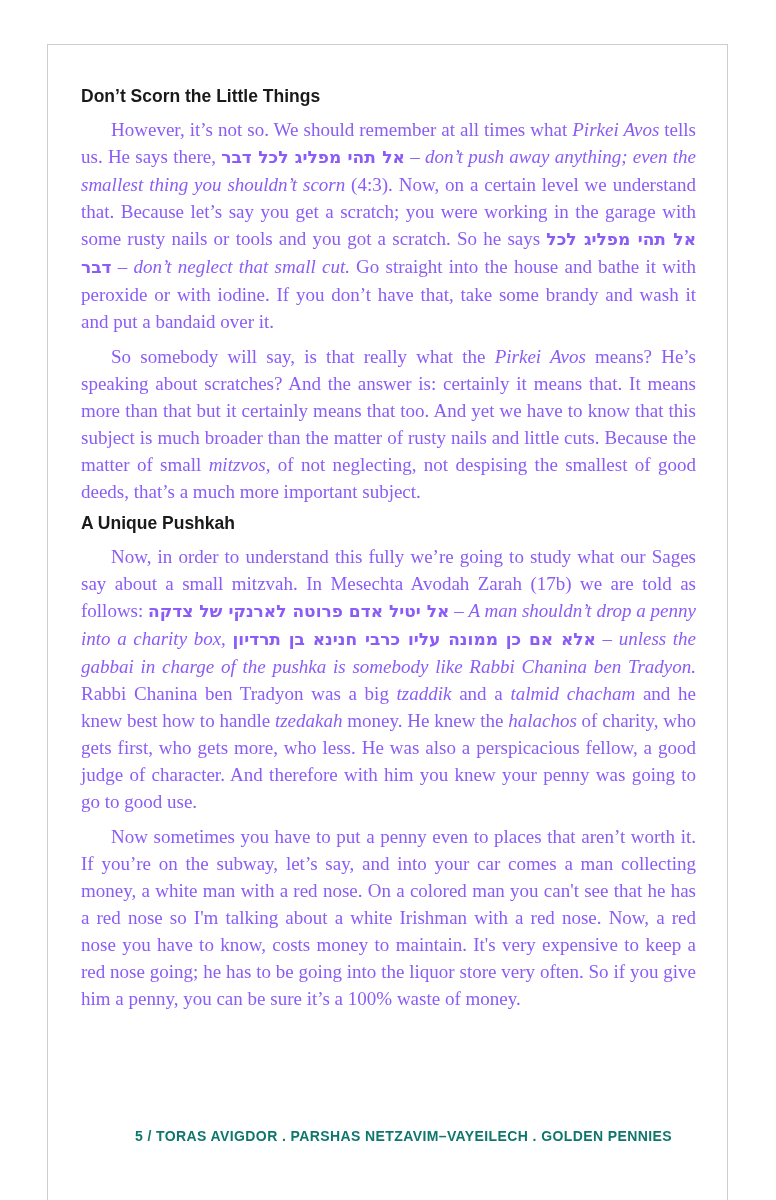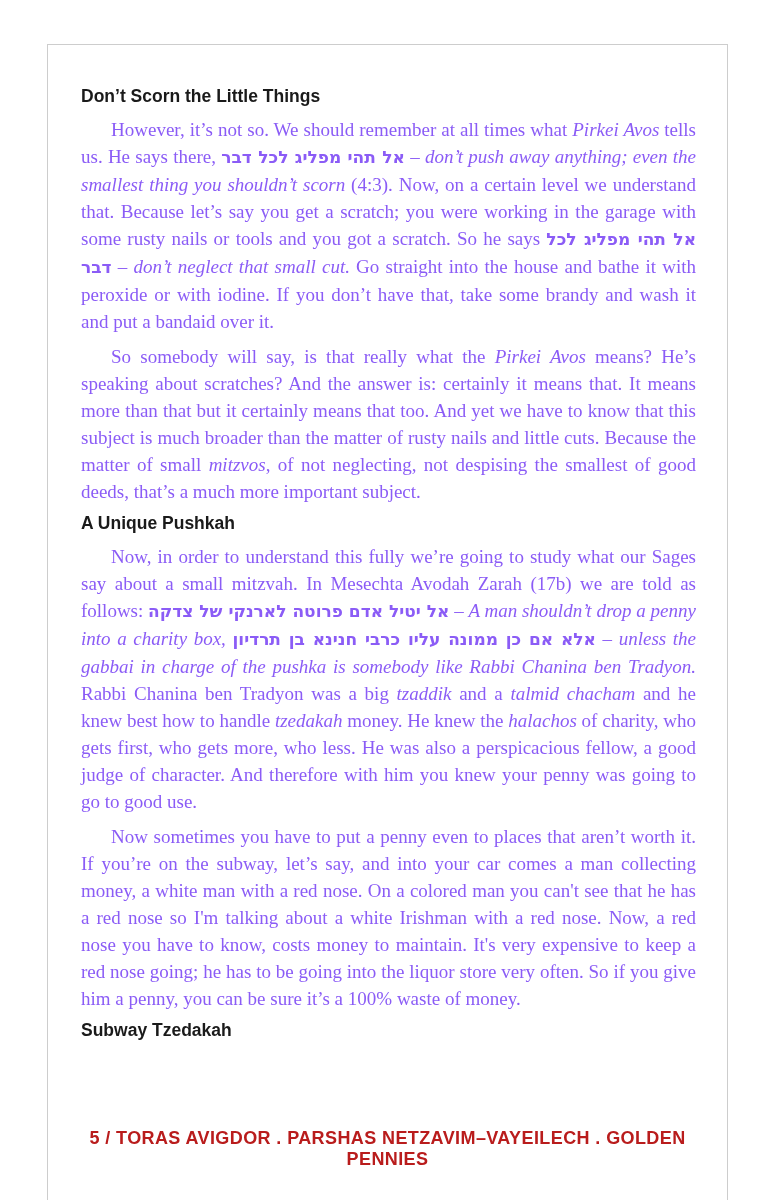--- a/index.html
+++ b/index.html
@@ -39,45 +39,44 @@
   }
   .seg-italic { font-style: italic; }
   .seg-hebrew {
     font-family: "DejaVu Serif", "DejaVu Sans", serif;
     font-weight: bold;
     font-size: 17px;
     unicode-bidi: embed;
   }
   .footer {
     position: absolute;
-    top: 1083px; left: 0;
+    top: 1083px; left: 16px;
     width: 100%;
     text-align: center;
     font-family: "Liberation Sans", sans-serif;
     font-weight: bold;
-    font-size: 18px;
+    font-size: 14px;
     letter-spacing: 0.4px;
-    color: #b91c1c;
+    color: #0f766e;
   }
 </style>
 </head>
 <body>
 
 <div class="page">
 
   <h2 class="heading">Don’t Scorn the Little Things</h2>
 
   <p class="body-par"><span class="seg-plain">However, it’s not so. We should remember at all times what </span><span class="seg-italic">Pirkei Avos</span><span class="seg-plain"> tells us. He says there, </span><span class="seg-hebrew">אל תהי מפליג לכל דבר</span><span class="seg-plain"> – </span><span class="seg-italic">don’t push away anything; even the smallest thing you shouldn’t scorn</span><span class="seg-plain"> (4:3). Now, on a certain level we understand that. Because let’s say you get a scratch; you were working in the garage with some rusty nails or tools and you got a scratch. So he says </span><span class="seg-hebrew">אל תהי מפליג לכל דבר</span><span class="seg-plain"> – </span><span class="seg-italic">don’t neglect that small cut.</span><span class="seg-plain"> Go straight into the house and bathe it with peroxide or with iodine. If you don’t have that, take some brandy and wash it and put a bandaid over it.</span></p>
 
   <p class="body-par"><span class="seg-plain">So somebody will say, is that really what the </span><span class="seg-italic">Pirkei Avos</span><span class="seg-plain"> means? He’s speaking about scratches? And the answer is: certainly it means that. It means more than that but it certainly means that too. And yet we have to know that this subject is much broader than the matter of rusty nails and little cuts. Because the matter of small </span><span class="seg-italic">mitzvos</span><span class="seg-plain">, of not neglecting, not despising the smallest of good deeds, that’s a much more important subject.</span></p>
 
   <h2 class="heading later">A Unique Pushkah</h2>
 
   <p class="body-par"><span class="seg-plain">Now, in order to understand this fully we’re going to study what our Sages say about a small mitzvah. In Mesechta Avodah Zarah (17b) we are told as follows: </span><span class="seg-hebrew">אל יטיל אדם פרוטה לארנקי של צדקה</span><span class="seg-plain"> – </span><span class="seg-italic">A man shouldn’t drop a penny into a charity box,</span><span class="seg-plain"> </span><span class="seg-hebrew">אלא אם כן ממונה עליו כרבי חנינא בן תרדיון</span><span class="seg-plain"> – </span><span class="seg-italic">unless the gabbai in charge of the pushka is somebody like Rabbi Chanina ben Tradyon.</span><span class="seg-plain"> Rabbi Chanina ben Tradyon was a big </span><span class="seg-italic">tzaddik</span><span class="seg-plain"> and a </span><span class="seg-italic">talmid chacham</span><span class="seg-plain"> and he knew best how to handle </span><span class="seg-italic">tzedakah</span><span class="seg-plain"> money. He knew the </span><span class="seg-italic">halachos</span><span class="seg-plain"> of charity, who gets first, who gets more, who less. He was also a perspicacious fellow, a good judge of character. And therefore with him you knew your penny was going to go to good use.</span></p>
 
   <p class="body-par"><span class="seg-plain">Now sometimes you have to put a penny even to places that aren’t worth it. If you’re on the subway, let’s say, and into your car comes a man collecting money, a white man with a red nose. On a colored man you can't see that he has a red nose so I'm talking about a white Irishman with a red nose. Now, a red nose you have to know, costs money to maintain. It's very expensive to keep a red nose going; he has to be going into the liquor store very often. So if you give him a penny, you can be sure it’s a 100% waste of money.</span></p>
 
-  <h2 class="heading later">Subway Tzedakah</h2>
 
 
   <div class="footer">5 / TORAS AVIGDOR . PARSHAS NETZAVIM–VAYEILECH . GOLDEN PENNIES</div>
 
 </div>
 
 </body></html>

